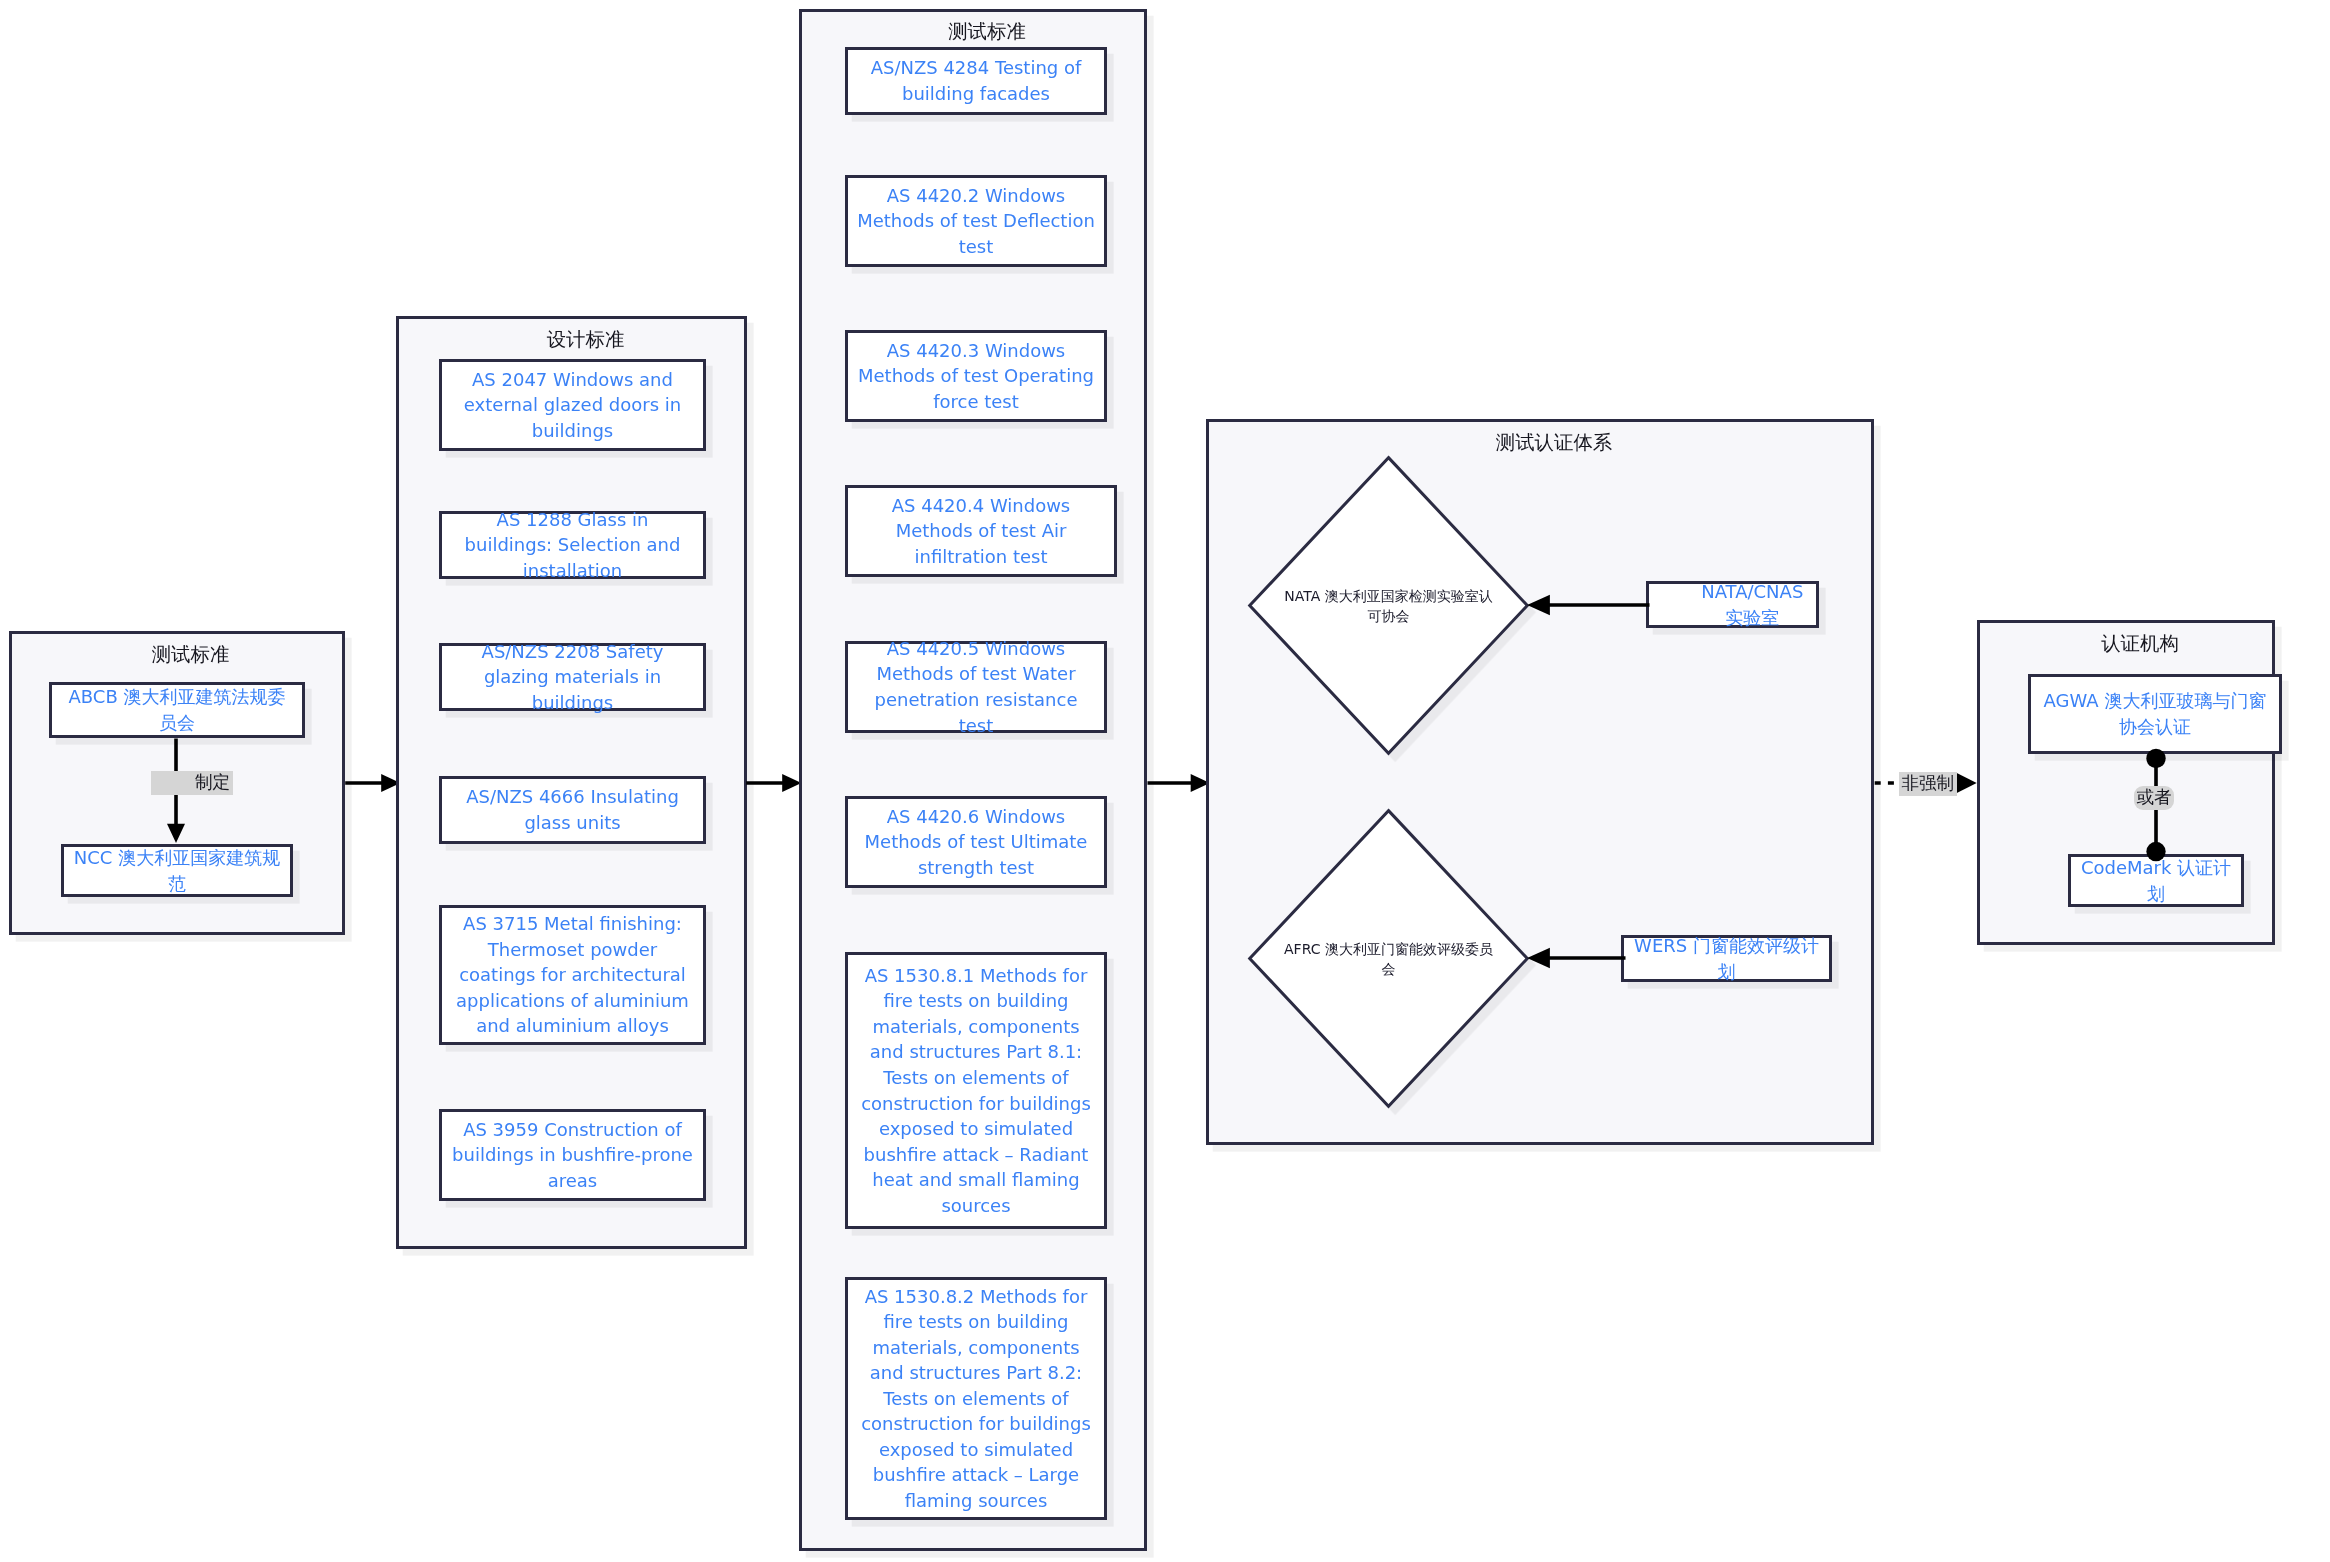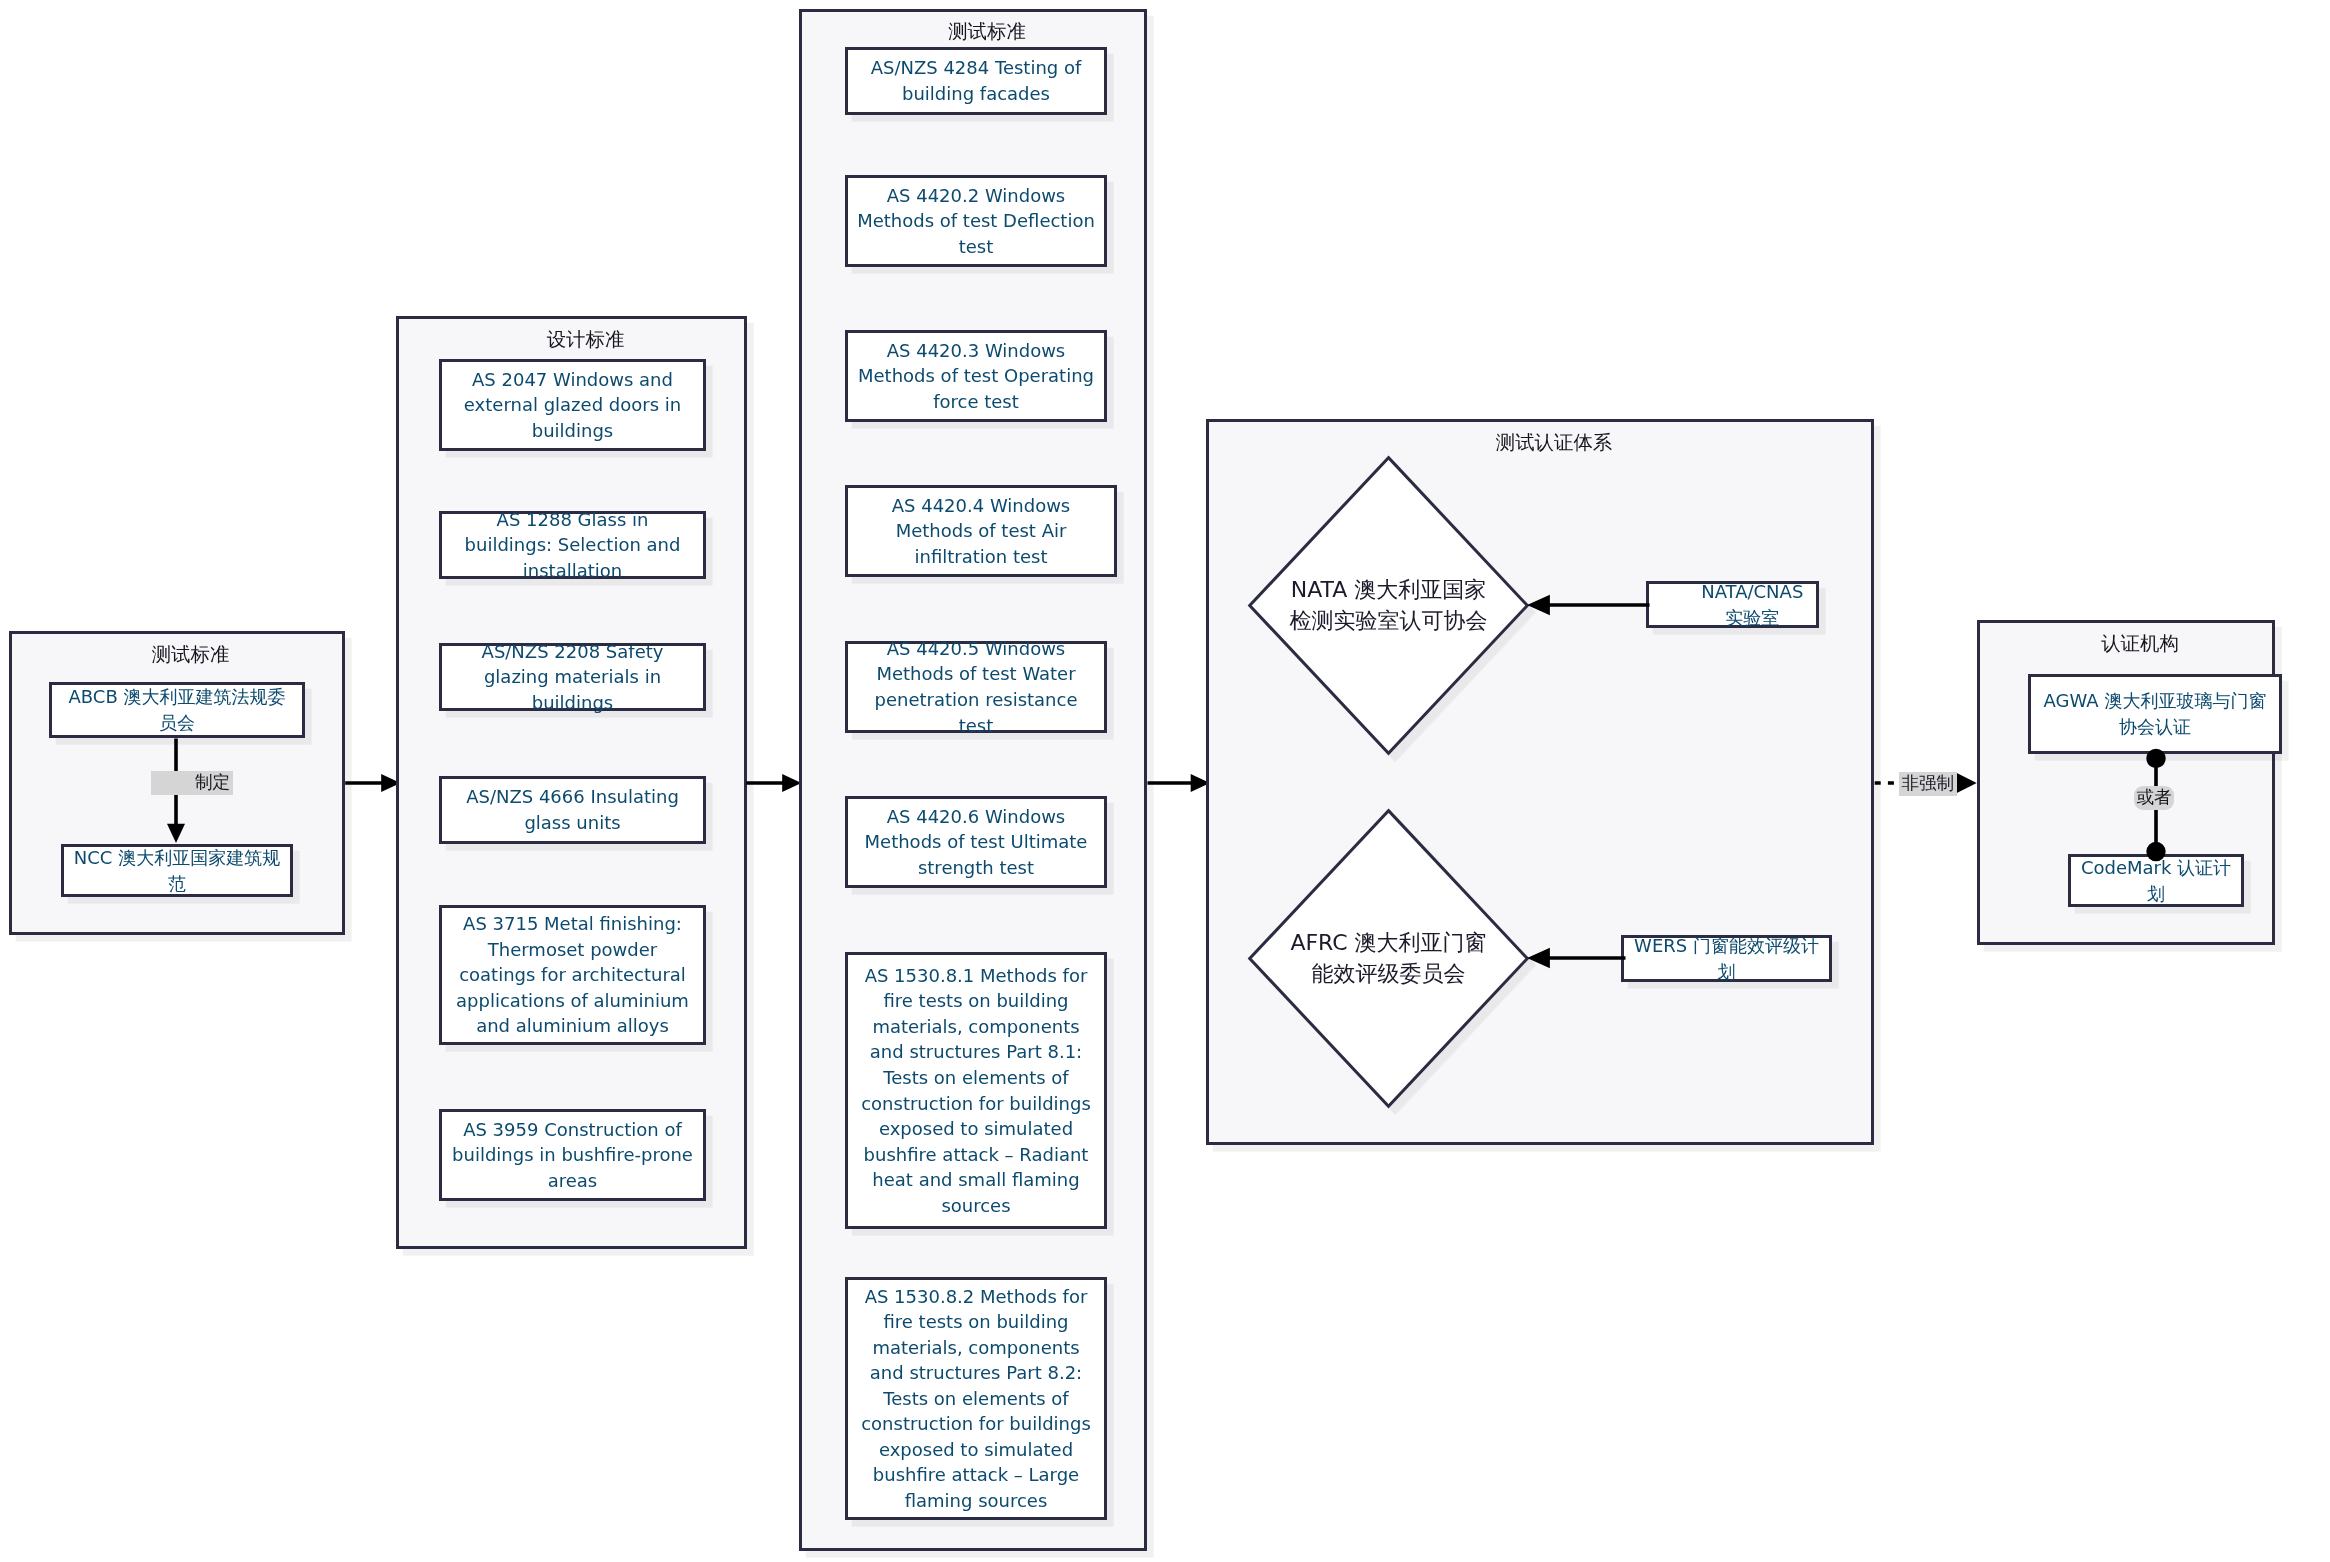--- a/index.html
+++ b/index.html
@@ -40,21 +40,21 @@
   .node {
     position: absolute;
     background: #ffffff;
     border: 3px solid #2b2b42;
     box-shadow: 6.7px 6.7px 0 0 rgba(0,0,0,0.055);
     box-sizing: border-box;
     display: flex;
     align-items: center;
     justify-content: center;
     text-align: center;
-    color: #0c4a6e;
+    color: #3b82f6;
     font-size: 18px;
     line-height: 1.42;
     padding: 3.6px 8.5px;
   }
   .node-en {
     font-family: "DejaVu Sans", "Liberation Sans", sans-serif;
   }
   .node span {
     display: block;
     width: 100%;
@@ -69,21 +69,21 @@
     top: 0;
     overflow: visible;
   }
   .diamond-label {
     position: absolute;
     left: 12%;
     right: 12%;
     top: 50%;
     transform: translateY(-50%);
     text-align: center;
-    font-size: 22px;
+    font-size: 14px;
     line-height: 1.45;
     color: #1b1b2b;
   }
   
   .conn {
     position: absolute;
     overflow: visible;
   }
   .edge-label {
     position: absolute;

